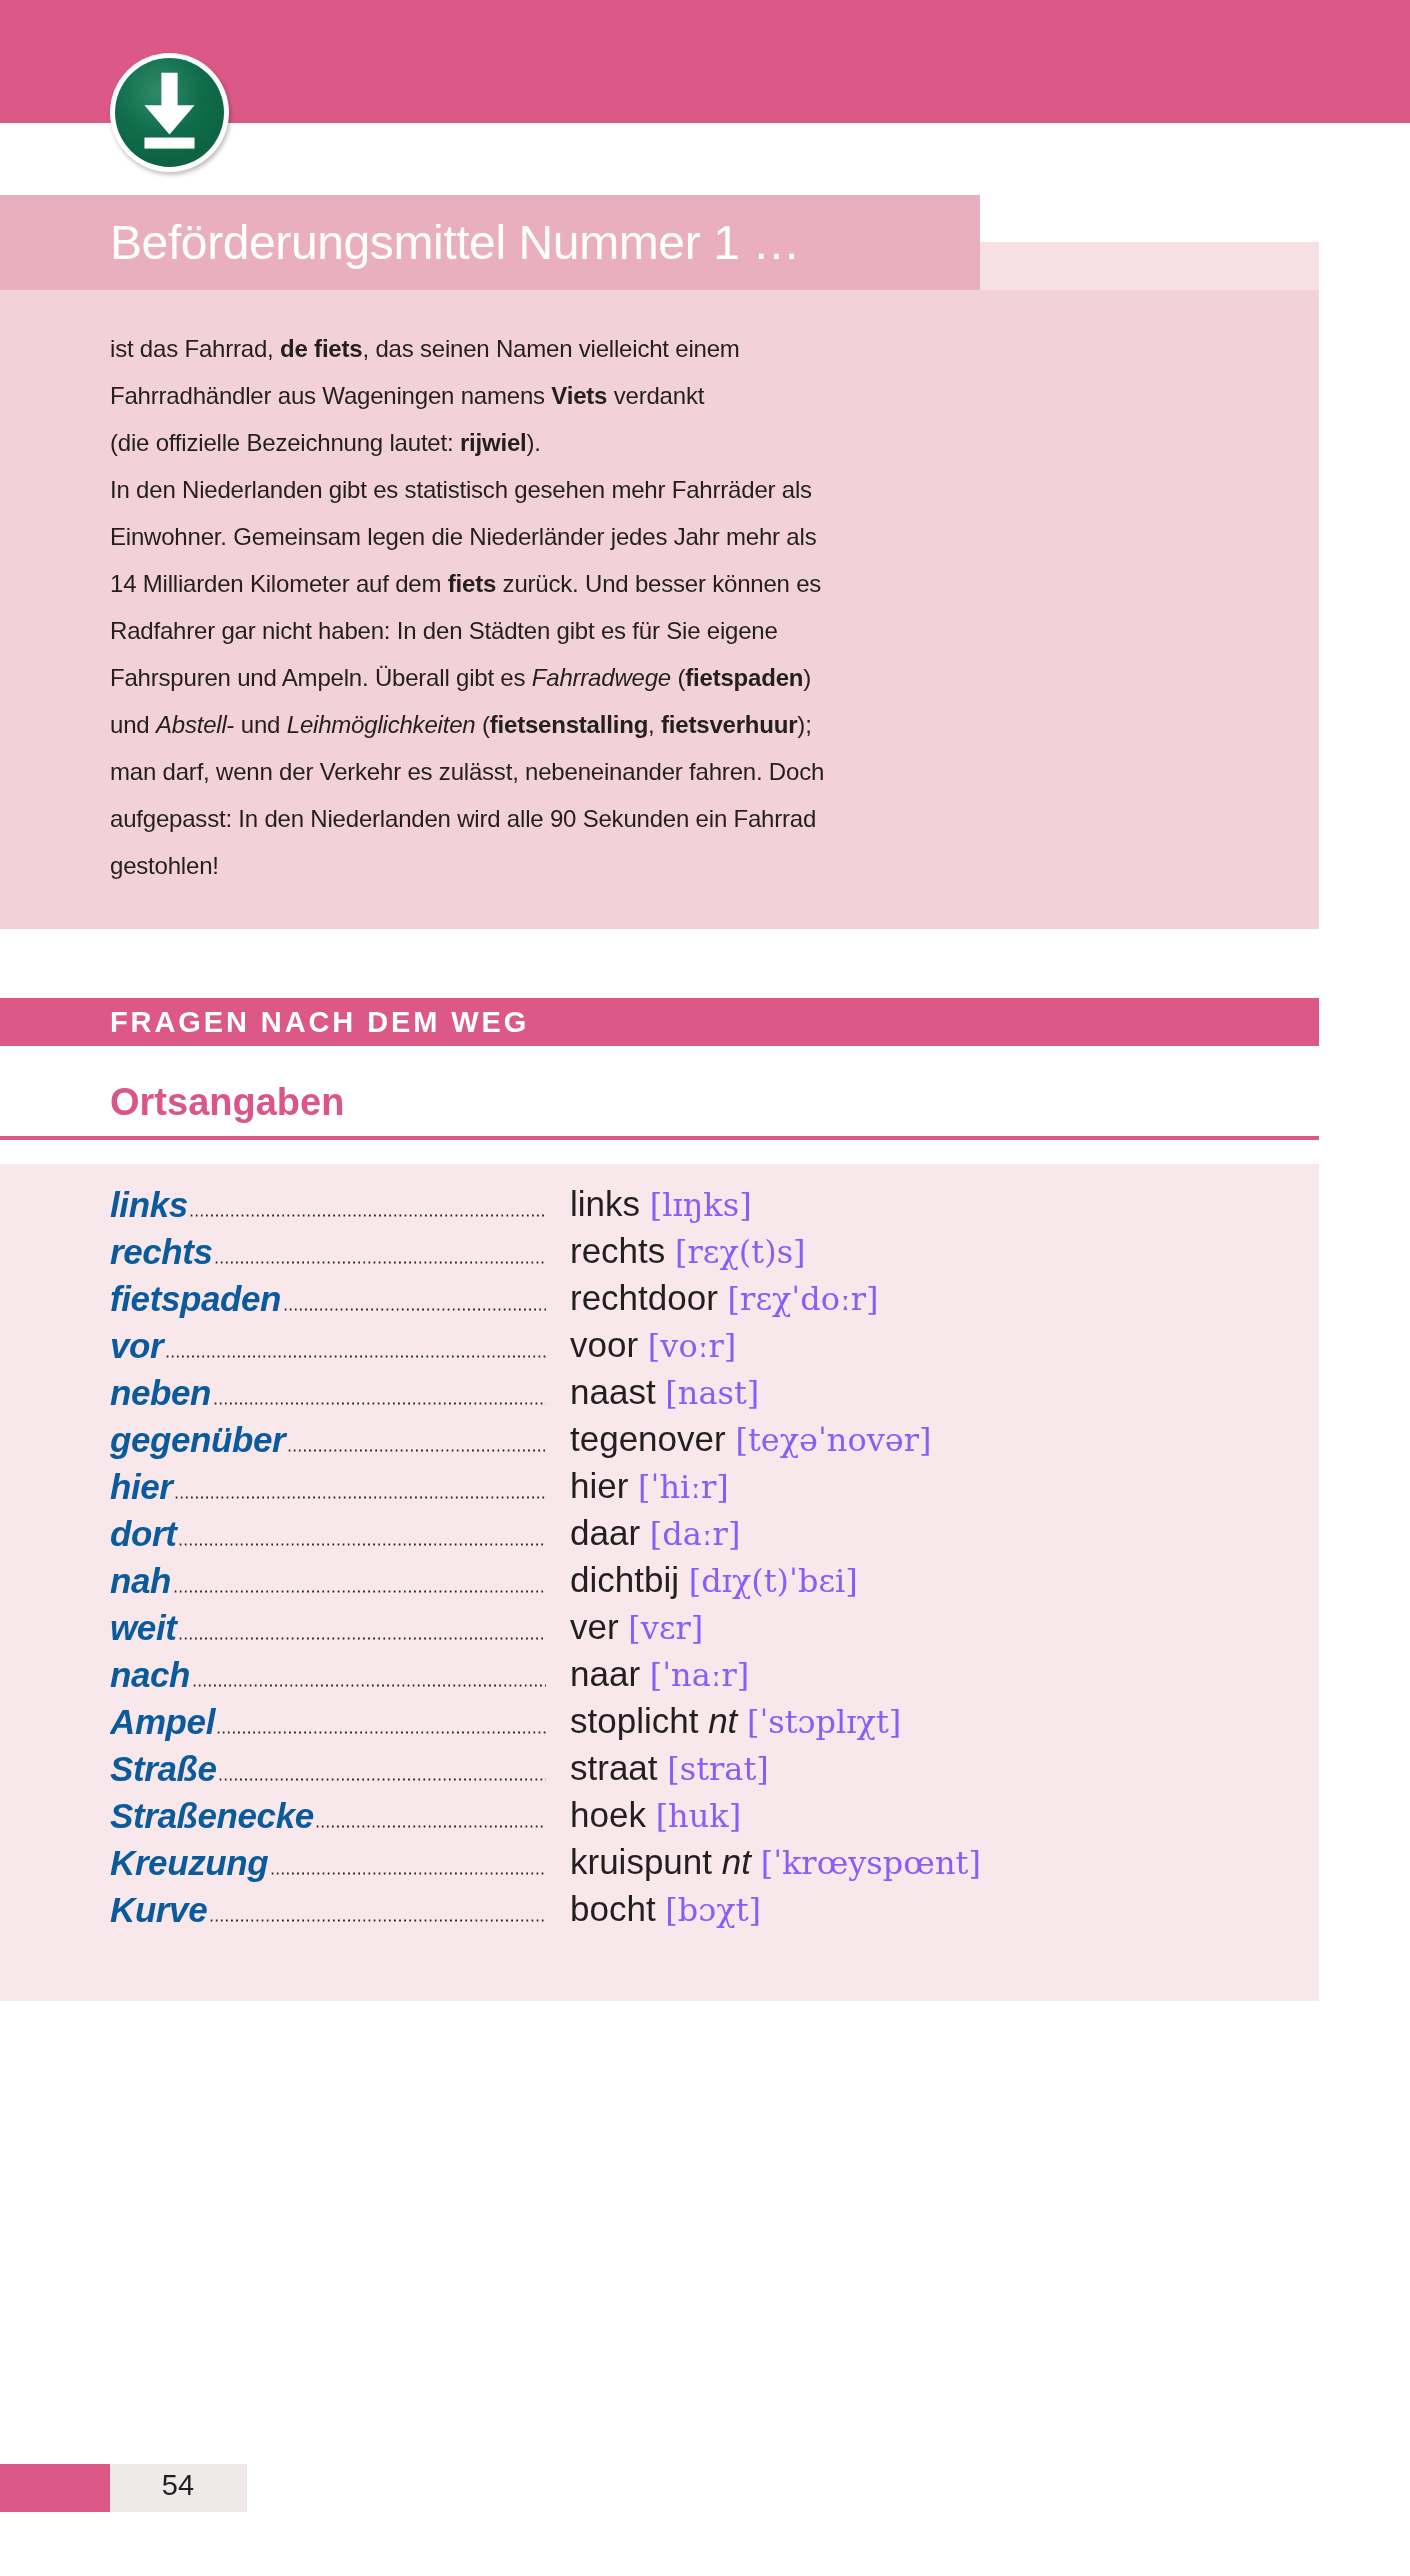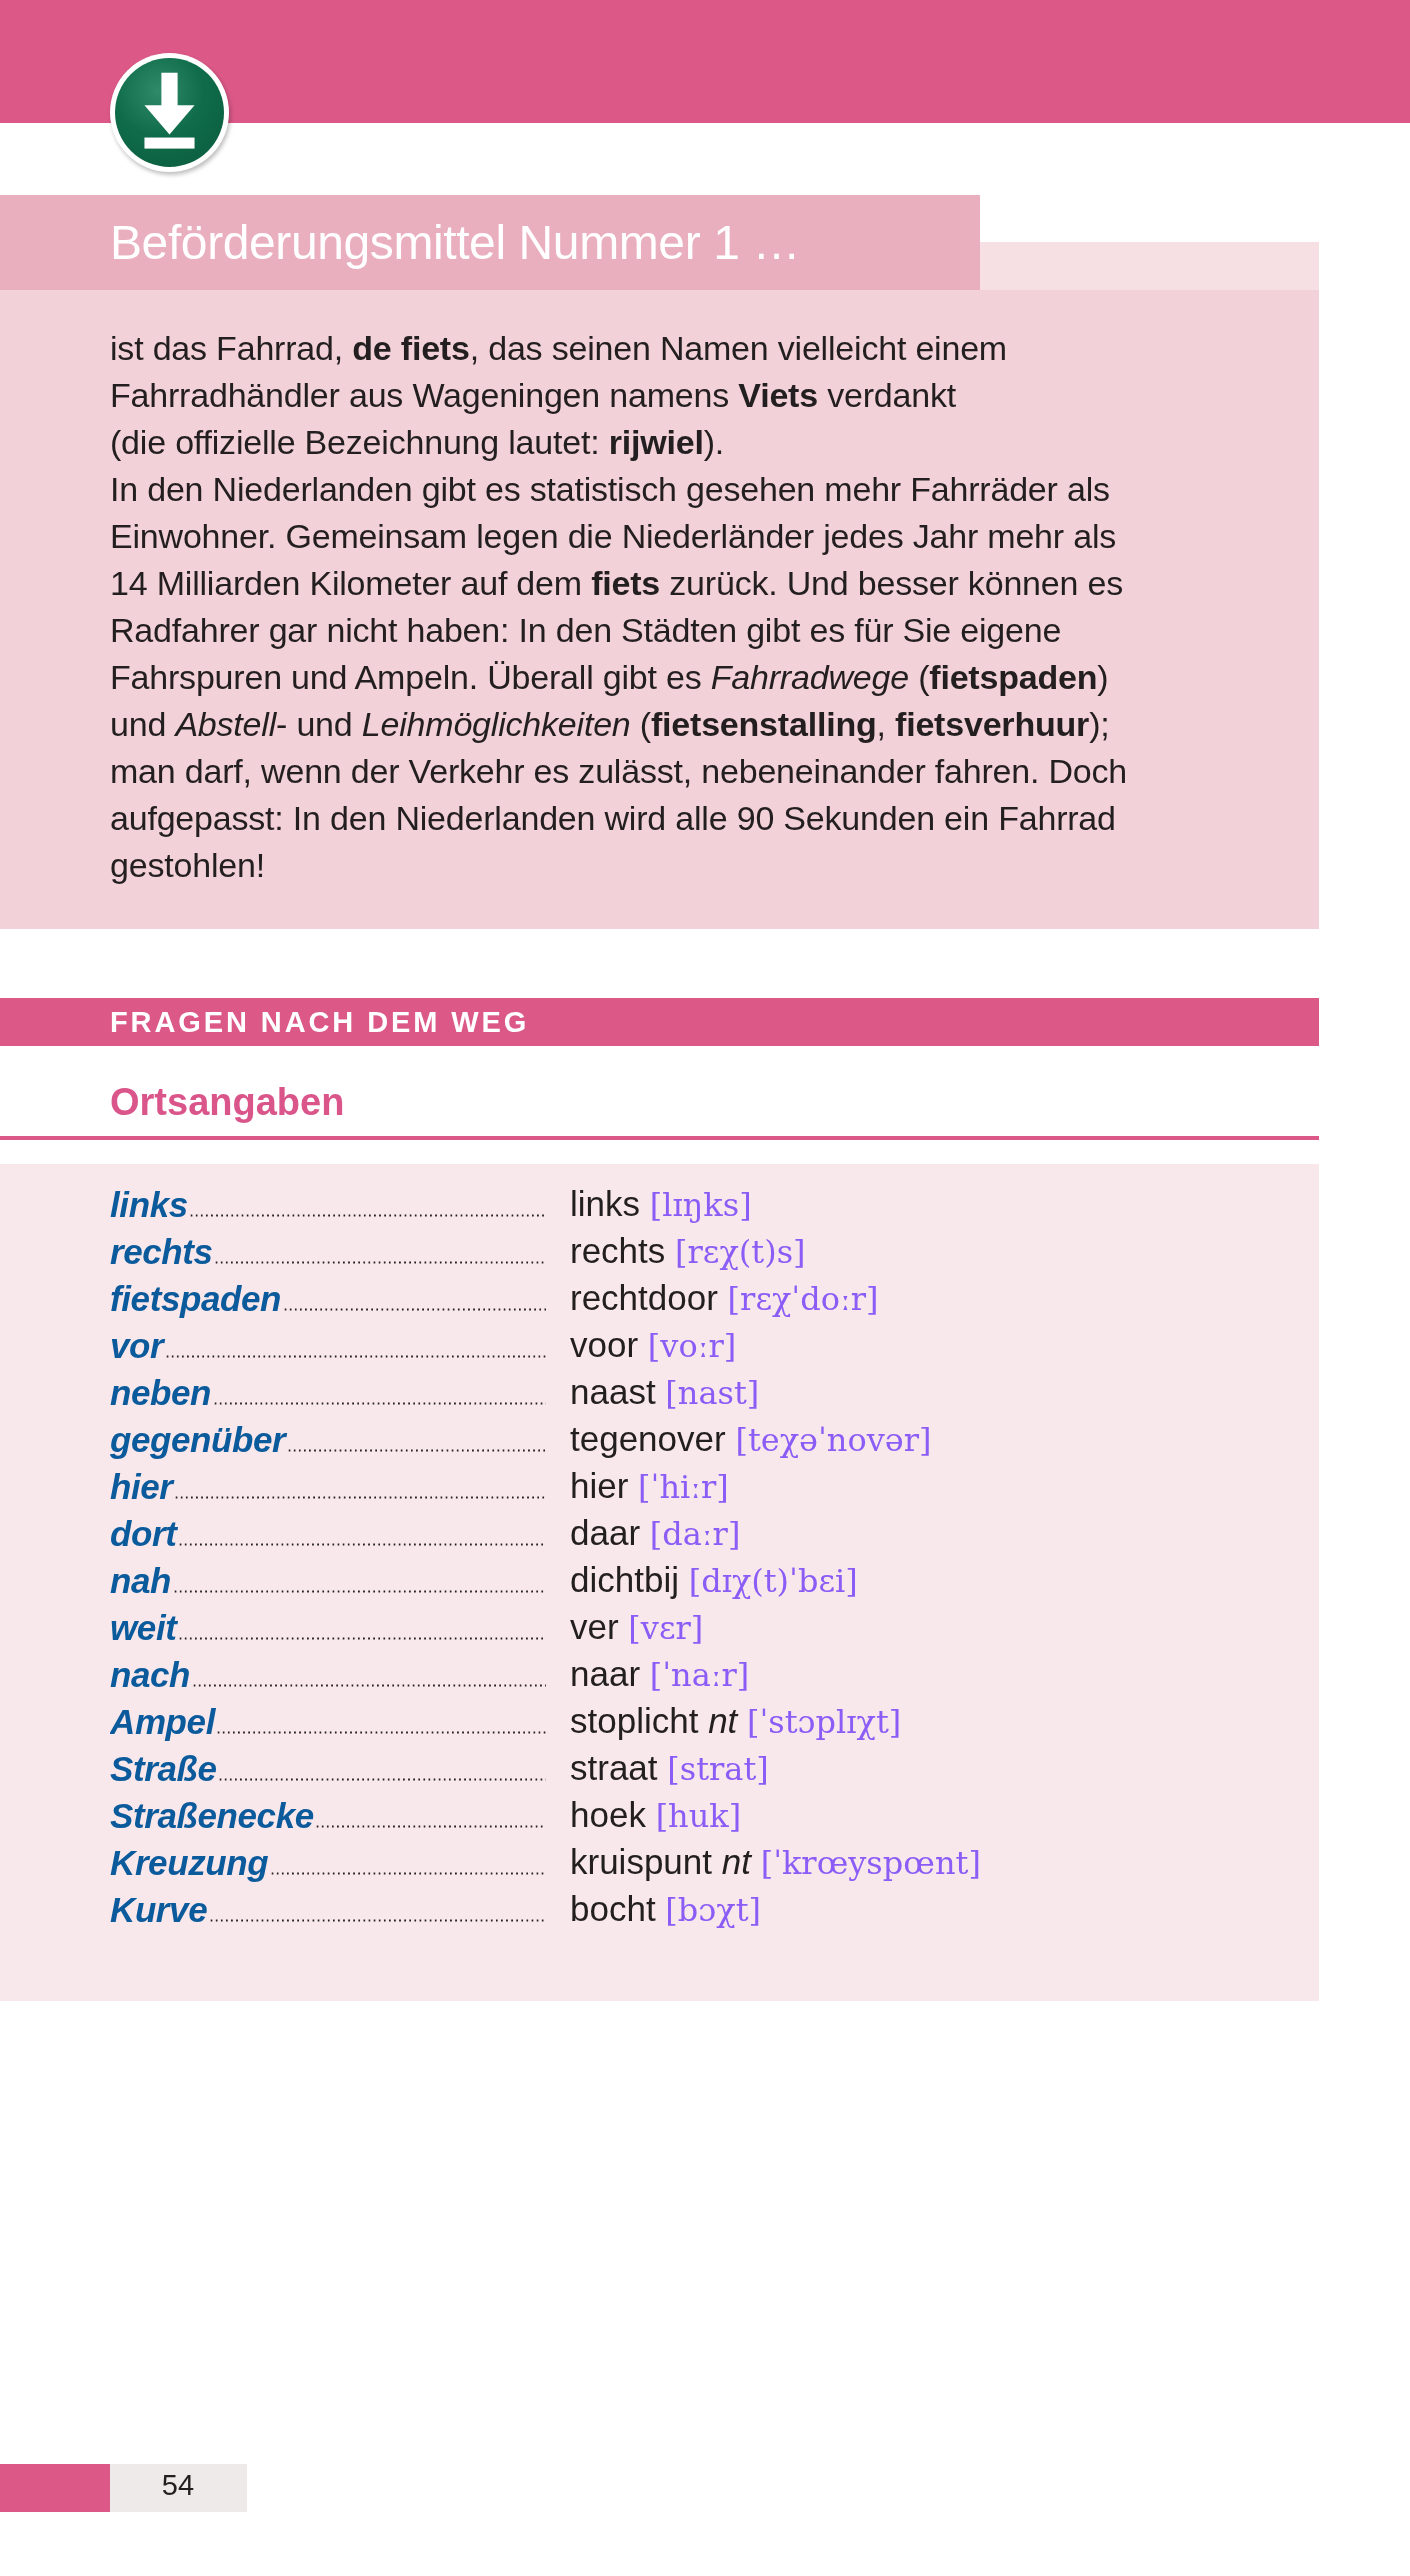--- a/index.html
+++ b/index.html
@@ -27,21 +27,21 @@
   #title-bar { left: 0; top: 195px; width: 980px; height: 95px; background: #EAAFBF; }
   #title-strip { left: 980px; top: 242px; width: 339px; height: 48px; background: #F6E0E4; }
   #title-text {
     left: 110px; top: 215px; font-size: 48px; font-weight: normal; color: #ffffff;
     letter-spacing: -0.4px; white-space: nowrap;
   }
 
   
   #info-box { left: 0; top: 290px; width: 1319px; height: 639px; background: #F2D1D8; }
   #info-text {
-    left: 110px; top: 325px; width: 1175px; font-size: 34px; line-height: 47px;
+    left: 110px; top: 325px; width: 1175px; font-size: 24px; line-height: 47px;
     color: #231f20; letter-spacing: -0.2px;
   }
   #info-text b { font-weight: bold; }
   #info-text i { font-style: italic; }
   .line { display: block; white-space: nowrap; }
 
   
   #section-bar { left: 0; top: 998px; width: 1319px; height: 48px; background: #DB5887; }
   #section-title {
     left: 110px; top: 1006px; font-size: 29px; font-weight: bold; color: #ffffff;

